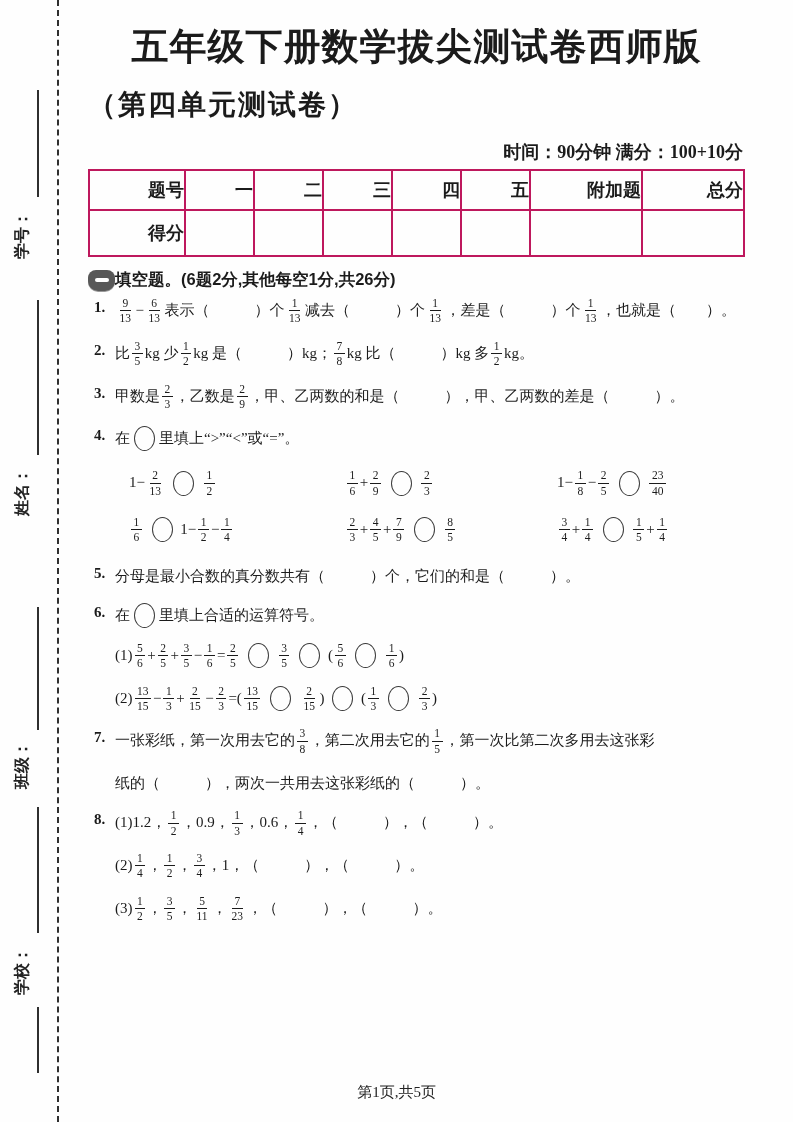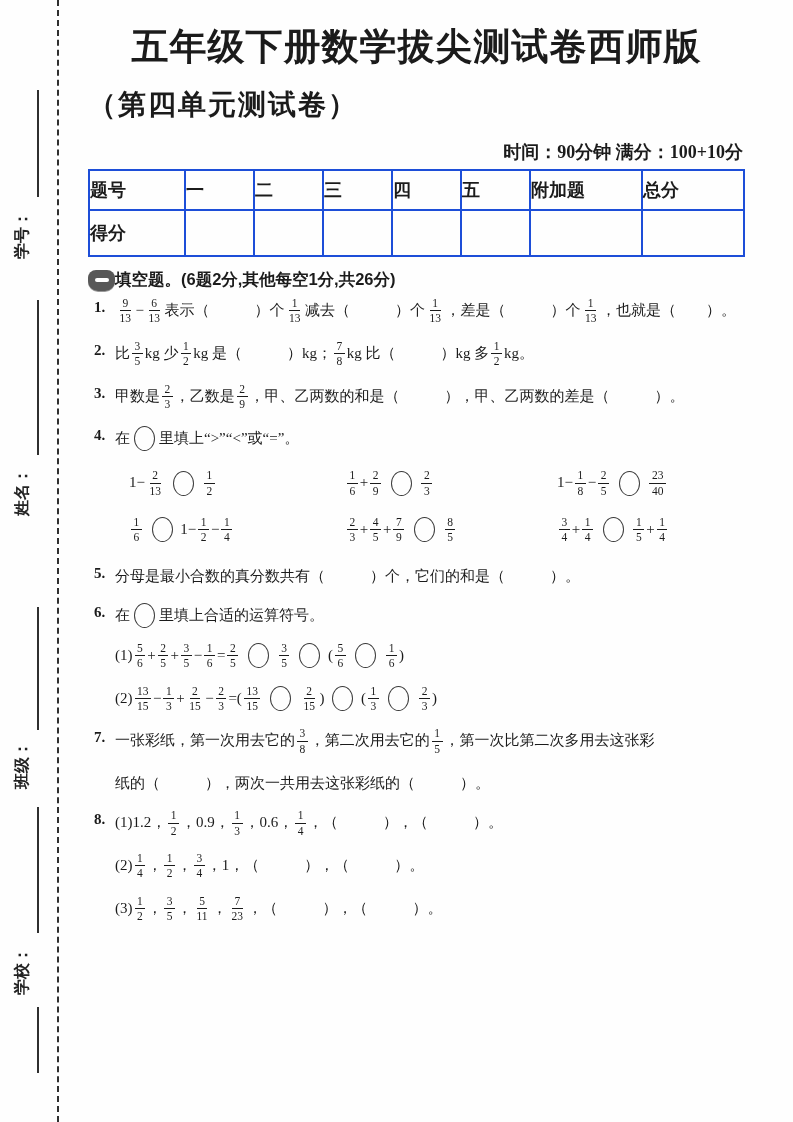--- a/index.html
+++ b/index.html
@@ -20,21 +20,21 @@
   .si-1{top:224px;} .si-2{top:481px;} .si-3{top:754px;} .si-4{top:960px;}
 
   
   .main{position:absolute;left:88px;top:16px;width:657px;}
   .title{font-size:37px;font-weight:700;text-align:center;letter-spacing:1px;margin:6px 0 0;}
   .subtitle{font-size:28px;font-weight:700;text-align:left;letter-spacing:2px;margin:14px 0 0;}
   .info-line{font-size:18px;text-align:right;margin:16px 2px 5px;font-weight:600;}
 
   table.score{width:100%;border-collapse:collapse;table-layout:fixed;
               font-family:"Liberation Sans",sans-serif;}
-  table.score td{border:2px solid #1d4ed8;text-align:left;font-size:18px;font-weight:700;
+  table.score td{border:2px solid #be185d;text-align:right;font-size:18px;font-weight:700;
                  height:38px;padding:0;}
   table.score tr.score-row td{height:44px;}
   td.c0{width:94px;} td.c6{width:110px;} td.c7{width:100px;}
 
   
   .section-head{display:flex;align-items:center;margin:12px 0 4px;-2px;}
   .badge{flex:0 0 auto;width:27px;height:21px;background:#585858;border-radius:8px 8px 10px 10px;
          display:inline-flex;align-items:center;justify-content:center;box-shadow:0 1px 0 #999;}
   .badge .bar{width:14px;height:3.5px;background:#fff;border-radius:2px;}
   .section-title{font-size:16.5px;font-weight:700;font-family:"Liberation Sans",sans-serif;}
@@ -329,13 +329,14 @@
               <span class="fn">5</span>
               <span class="fd">11</span>
             </span>，<span class="frac">
               <span class="fn">7</span>
               <span class="fd">23</span>
             </span>，（　　　），（　　　）。</div>
         </div>
       </div>
   </div>
 
+  <div class="footer">第1页,共5页</div>
 </div>
 
 </body></html>

